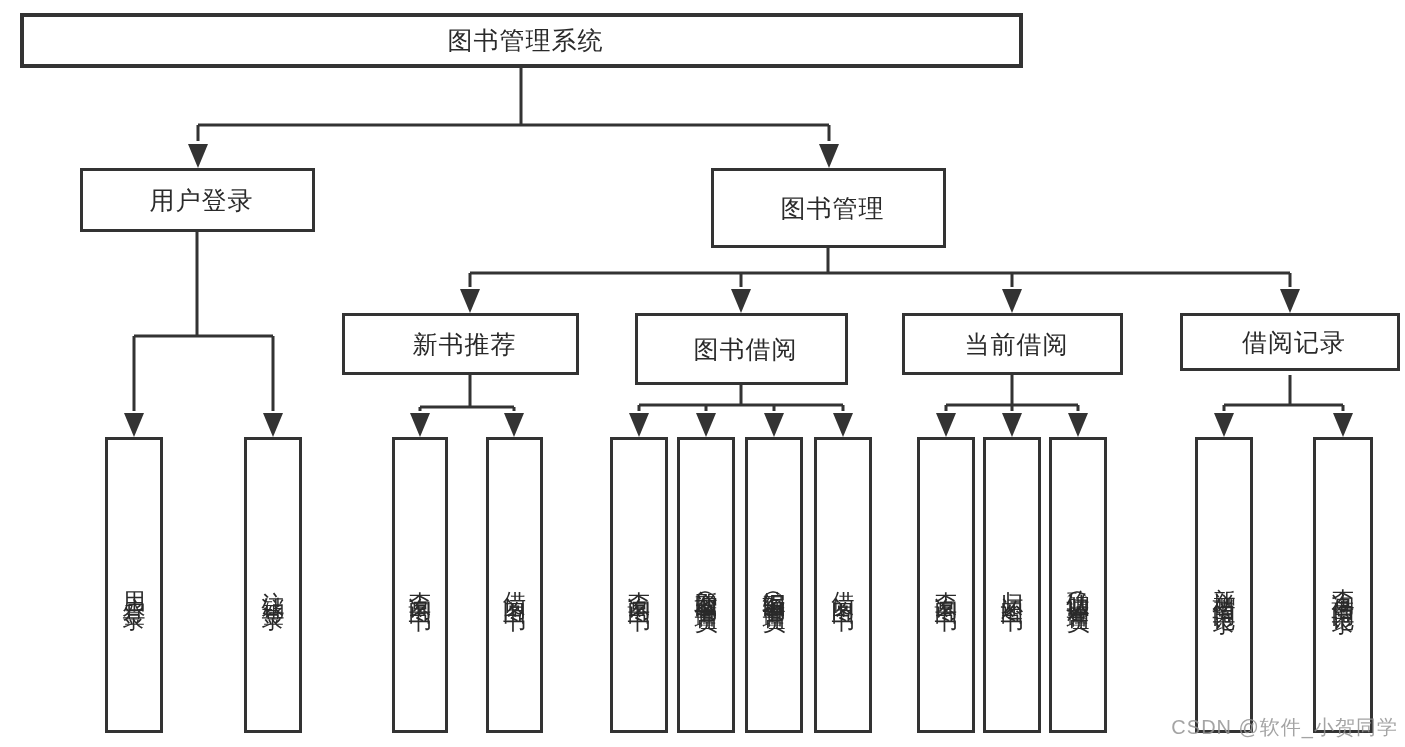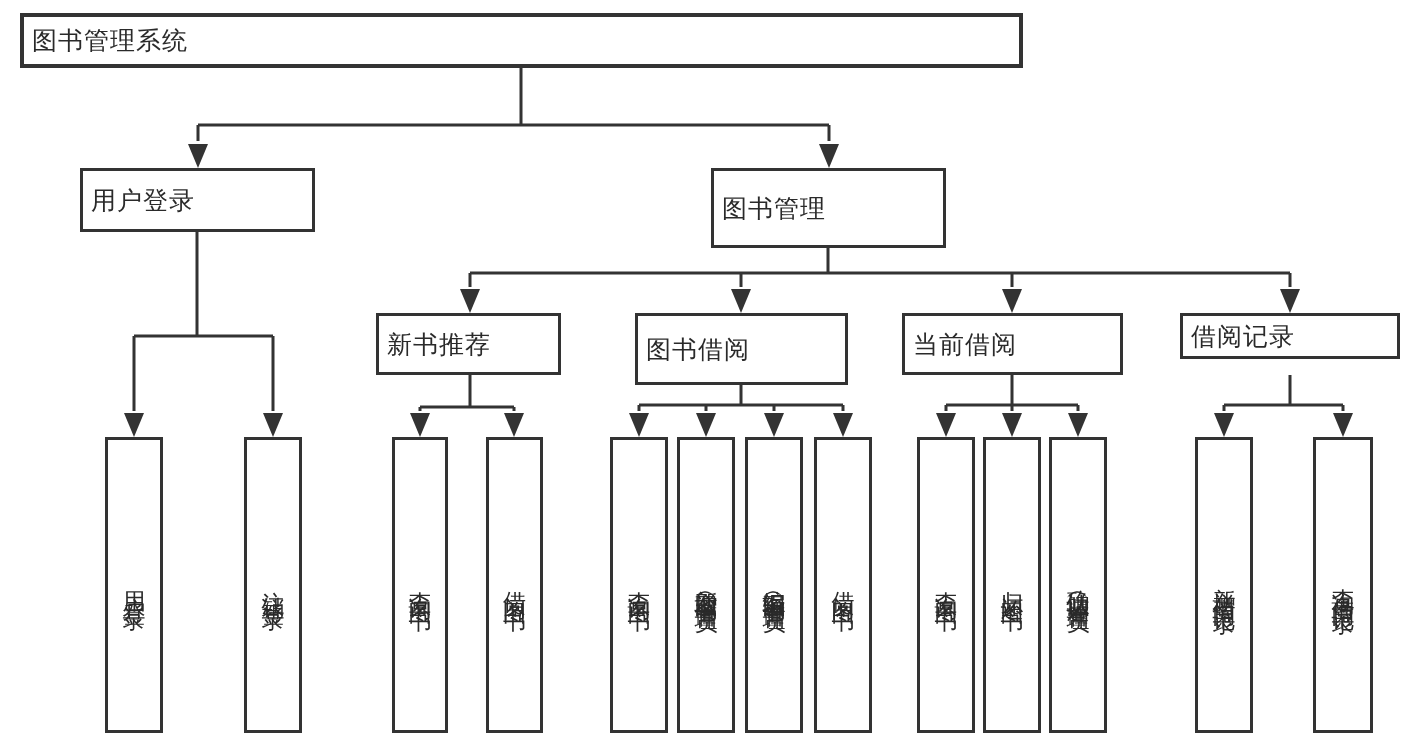--- a/index.html
+++ b/index.html
@@ -23,20 +23,21 @@
     height: 747px;
     z-index: 1;
   }
   .node {
     position: absolute;
     box-sizing: border-box;
     background: #ffffff;
     border: 3px solid #333333;
     display: flex;
     align-items: center;
+    justify-content: center;
     z-index: 2;
     padding-left: 8px;
   }
   .node.root { border-width: 4px; }
   .node .hlabel {
     font-size: 25px;
     color: #2a2a2a;
     letter-spacing: 1px;
     white-space: nowrap;
   }
@@ -127,30 +128,30 @@
     <span class="hlabel">图书管理系统</span>
   </div>
 
   <div class="node" style="left:80px; top:168px; width:235px; height:64px;">
     <span class="hlabel">用户登录</span>
   </div>
   <div class="node" style="left:711px; top:168px; width:235px; height:80px;">
     <span class="hlabel">图书管理</span>
   </div>
 
-  <div class="node" style="left:376px; top:313px; width:185px; height:62px;">
+  <div class="node" style="left:342px; top:313px; width:237px; height:62px;">
     <span class="hlabel">新书推荐</span>
   </div>
   <div class="node" style="left:635px; top:313px; width:213px; height:72px;">
     <span class="hlabel">图书借阅</span>
   </div>
   <div class="node" style="left:902px; top:313px; width:221px; height:62px;">
     <span class="hlabel">当前借阅</span>
   </div>
-  <div class="node" style="left:1180px; top:313px; width:220px; height:46px;">
+  <div class="node" style="left:1180px; top:313px; width:220px; height:58px;">
     <span class="hlabel">借阅记录</span>
   </div>
 
   <div class="leaf" style="left:105px;">
     <span class="vlabel">用户登录</span>
   </div>
   <div class="leaf" style="left:244px;">
     <span class="vlabel">注销登录</span>
   </div>
 
@@ -184,14 +185,15 @@
     <span class="vlabel" style="letter-spacing:3px;">确认归还（管理员）</span>
   </div>
 
   <div class="leaf" style="left:1195px;">
     <span class="vlabel" style="letter-spacing:5px;">新增借阅记录</span>
   </div>
   <div class="leaf" style="left:1313px; width:60px;">
     <span class="vlabel" style="letter-spacing:5px;">查询借阅记录</span>
   </div>
 
+  <div class="watermark">CSDN @软件_小贺同学</div>
 
 </div>
 
 </body></html>

